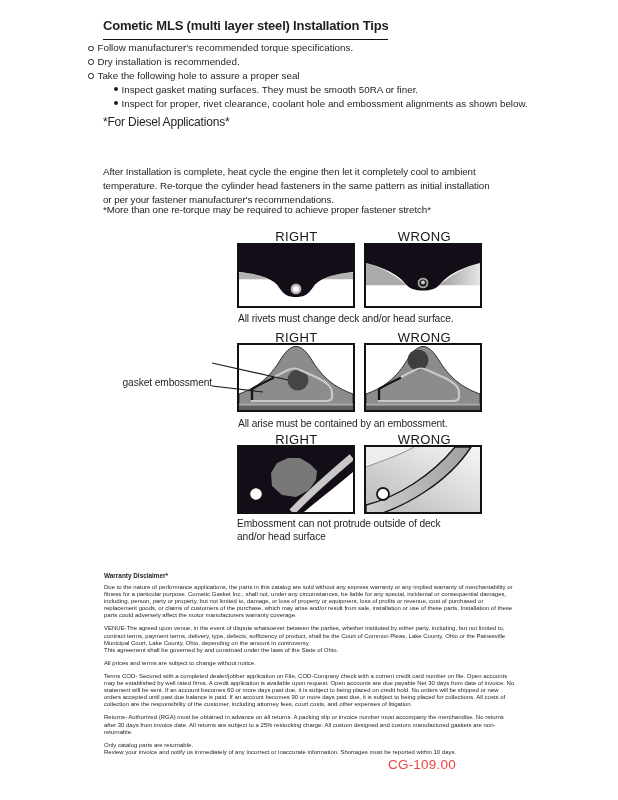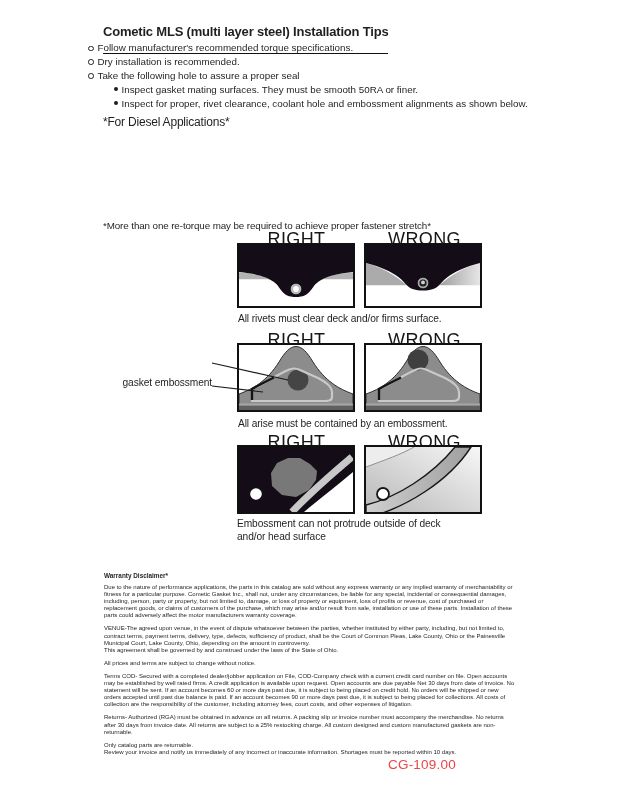--- a/index.html
+++ b/index.html
@@ -1,35 +1,35 @@
 <!DOCTYPE html>
 <html><head>
 <meta charset="utf-8">
 <style>
   html,body { margin:0; padding:0; }
   body { width:618px; height:800px; background:#ffffff; font-family:"Liberation Sans", sans-serif; color:#1f1f1f; }
   .page { position:relative; width:618px; height:800px; background:#fff; overflow:hidden; }
   .abs { position:absolute; }
 
-  .title { left:103px; top:24px; font-size:13px; font-weight:bold; letter-spacing:-0.2px;
-           border-bottom:1.6px solid #111; padding-bottom:14px; }
+  .title { left:103px; top:18px; font-size:13px; font-weight:bold; letter-spacing:-0.2px;
+           border-bottom:1.6px solid #111; padding-bottom:6px; }
 
   .bullets { left:88px; top:41px; width:512px; font-size:9.8px; line-height:13.9px; }
   .bullet-row { display:flex; align-items:flex-start; }
   .marker-open { width:3.5px; height:3.5px; border:1px solid #1f1f1f; border-radius:50%;
                  margin:4.5px 4px 0 0; flex:none; }
   .marker-solid { width:4px; height:4px; background:#1f1f1f; border-radius:50%;
                   margin:4.5px 3.5px 0 0; flex:none; }
   .sub { padding-left:26px; }
 
   .diesel-h { left:103px; top:115px; font-size:12px; font-weight:normal; letter-spacing:-0.2px; }
   .body-p  { left:103px; width:460px; font-size:9.8px; line-height:13.8px; white-space:pre-line; letter-spacing:-0.1px; }
-  .p1 { top:133px; } .p2 { top:165px; } .note { top:203px;margin-top:16px; }
-
-  .fig-headers { left:237px; width:248px; display:flex; gap:9px; font-size:18px; letter-spacing:0.4px; color:#161616; }
+  .p1 { top:133px; } .p2 { top:165px; } .note { top:203px; }
+
+  .fig-headers { left:237px; width:248px; display:flex; gap:9px; font-size:13px; letter-spacing:0.4px; color:#161616; }
   .fig-headers span { width:119px; text-align:center; }
   .h1r { top:229px; } .h2r { top:330px; } .h3r { top:432px; }
 
   .panel-row { left:237px; display:flex; gap:9px; }
   .r1 { top:243px; } .r2 { top:343px; } .r3 { top:445px; }
   .panel { border:2.5px solid #111; background:#fff; font-size:0; line-height:0; }
   .panel svg { display:block; }
 
   .caption { font-size:10.2px; letter-spacing:-0.1px; white-space:pre-line; line-height:12.8px; }
   .cap1 { left:238px; top:313px; } .cap2 { left:238px; top:418px; } .cap3 { left:237px; top:518px; }
@@ -69,20 +69,23 @@
       <span class="marker-solid"></span>
       <span>Inspect gasket mating surfaces.  They must be smooth 50RA or finer.</span>
     </div>
     <div class="bullet-row sub">
       <span class="marker-solid"></span>
       <span>Inspect for proper, rivet clearance, coolant hole and embossment alignments as shown below.</span>
     </div>
   </div>
 
   <div class="abs diesel-h">*For Diesel Applications*</div>
+  <div class="abs body-p p2">After Installation is complete, heat cycle the engine then let it completely cool to ambient
+temperature. Re-torque the cylinder head fasteners in the same pattern as initial installation
+or per your fastener manufacturer's recommendations.</div>
   <div class="abs body-p note">*More than one re-torque may be required to achieve proper fastener stretch*</div>
 
   <div class="abs fig-headers h1r">
     <span>RIGHT</span>
     <span>WRONG</span>
   </div>
   <div class="abs panel-row r1">
     <div class="panel">
       <svg width="114" height="61" viewBox="0 0 114 61">
         <rect width="114" height="61" fill="#ffffff"></rect>
@@ -106,21 +109,21 @@
         <path d="M0,18 C15,22 29,30 41,40.5 L0,40.5 Z" fill="#ababab"></path>
         <path d="M114,18 C99,22 85,30 73,40.5 L114,40.5 Z" fill="url(#wg)"></path>
         <rect y="40.5" width="114" height="20.5" fill="#ffffff"></rect>
         <path d="M0,0 H114 V18 C99,22 89,26.5 81,32.5 C73,38.5 73,45.5 57,45.5 C41,45.5 41,38.5 33,32.5 C25,26.5 15,22 0,18 Z" fill="#140d17"></path>
         <circle cx="57" cy="38" r="5.8" fill="#a8a8a8" stroke="#0c0c0c" stroke-width="0.8"></circle>
         <circle cx="57" cy="38" r="3.6" fill="#202020"></circle>
         <circle cx="57" cy="37.4" r="1.9" fill="#d2d2d2"></circle>
       </svg>
     </div>
   </div>
-  <div class="abs caption cap1">All rivets must clear deck and/or firms surface.</div>
+  <div class="abs caption cap1">All rivets must change deck and/or head surface.</div>
 
   <div class="abs fig-headers h2r">
     <span>RIGHT</span>
     <span>WRONG</span>
   </div>
   <div class="abs fig2-label lab2">gasket embossment</div>
   <svg class="abs pointer-svg" width="250" height="90">
     <line x1="117" y1="28" x2="193" y2="45" stroke="#1c1c1c" stroke-width="1.1"></line>
     <line x1="117" y1="51" x2="168" y2="57" stroke="#1c1c1c" stroke-width="1.1"></line>
   </svg>

